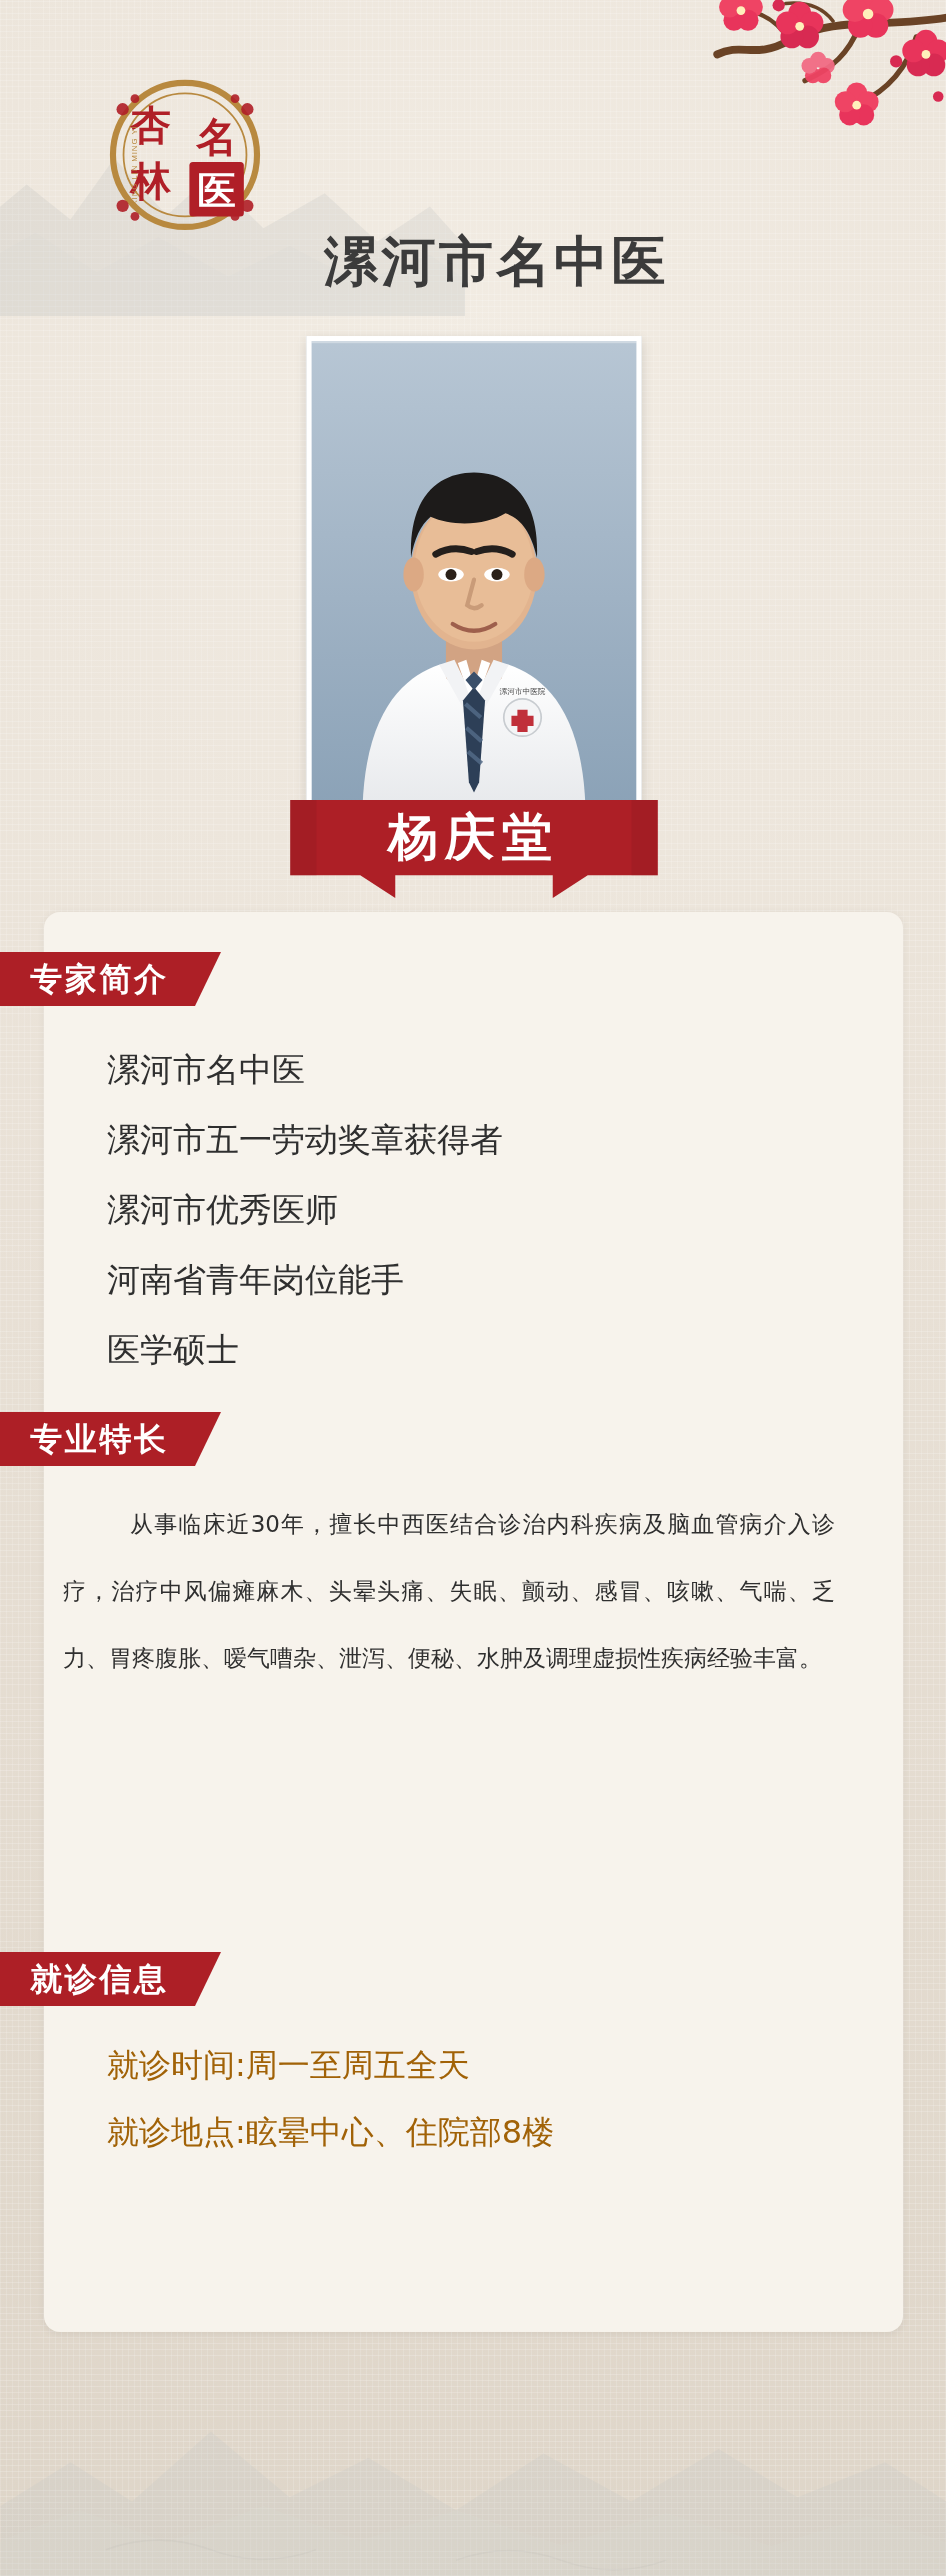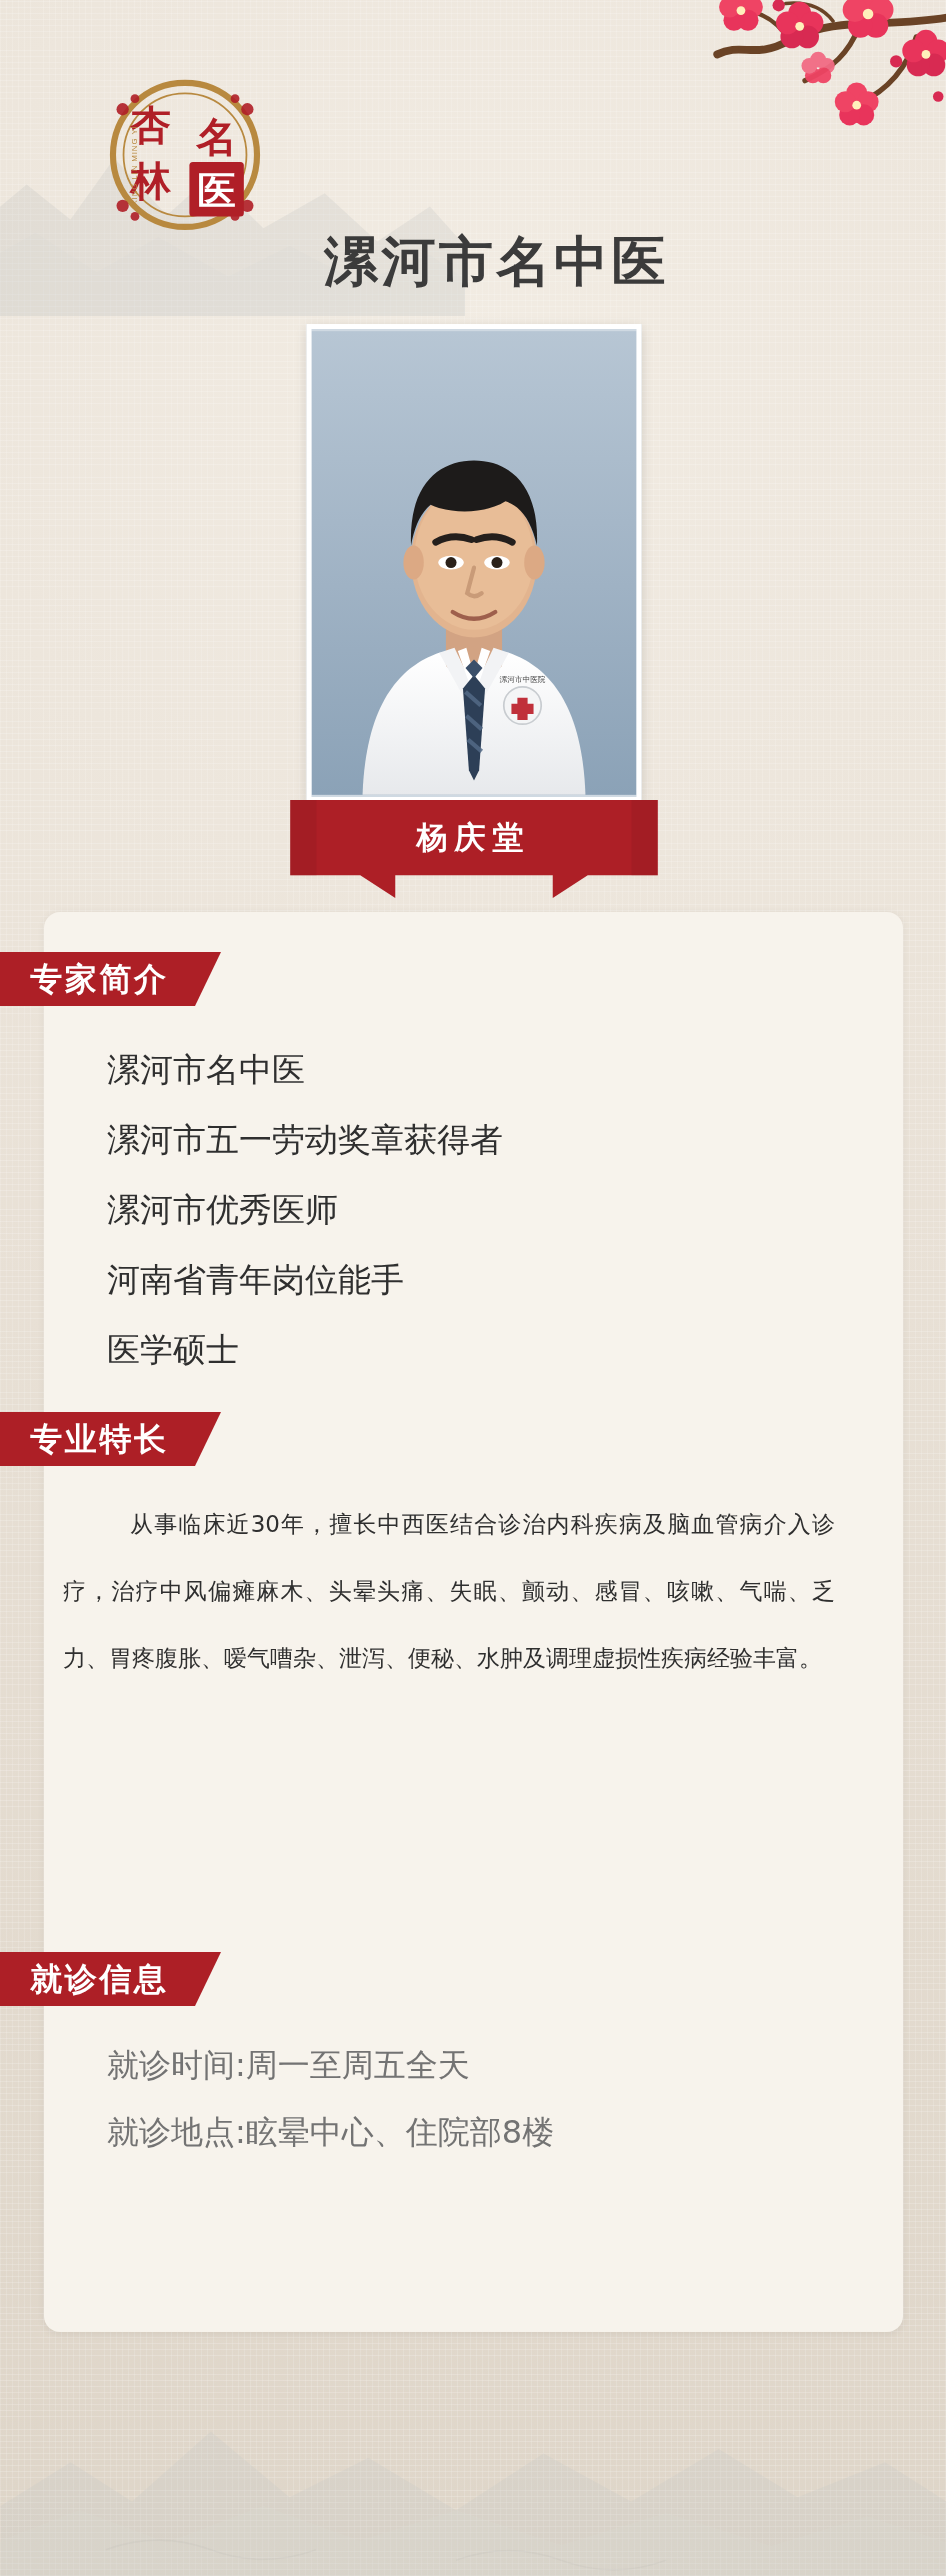--- a/index.html
+++ b/index.html
@@ -52,37 +52,37 @@
     position: absolute; left: 324px; top: 191px;
     font-size: 54px; font-weight: 700; letter-spacing: 3.5px;
     color: #3b3b3b;
     font-family: "DejaVu Sans", "Liberation Sans", sans-serif;
     white-space: nowrap;
   }
 
   
   .portrait-wrap {
     position: absolute; left: 50%; transform: translateX(-50%);
-    top: 324px; width: 335px; height: 478px;
+    top: 336px; width: 335px; height: 478px;
     border: 5.3px solid #ffffff;
     box-shadow: 0 3.5px 12.3px rgba(0,0,0,.14);
     overflow: hidden;
     background: #cfd9e2;
   }
   .portrait-svg { display: block; width: 100%; height: 100%; }
 
   
   .ribbon {
     position: absolute; left: 50%; transform: translateX(-50%);
     top: 800px; width: 368px; height: 98px;
   }
   .ribbon-text {
     position: absolute; left: 0; top: 0; width: 100%; height: 75px;
     display: flex; align-items: center; justify-content: center;
-    color: #ffffff; font-size: 31px; font-weight: 700; letter-spacing: 7px;
+    color: #ffffff; font-size: 50px; font-weight: 700; letter-spacing: 7px;
     font-family: "DejaVu Sans", "Liberation Sans", sans-serif;
   }
 
   
   .card {
     position: absolute; left: 44px; top: 912px;
     width: 859px; height: 1420px;
     background: #f7f3ec;
     border-radius: 16px;
     box-shadow: 0 1.8px 8.8px rgba(0,0,0,.06);
@@ -129,21 +129,21 @@
     font-size: 23px; color: #2f2f2f; line-height: 67px; text-indent: 67px;
     text-align: justify;
     font-family: "DejaVu Sans", "Liberation Sans", sans-serif;
   }
 
   .visit-list {
     position: absolute; left: 107px; top: 2032px; width: 728px;
   }
   .visit-list li {
     list-style: none;
-    font-size: 32px; color: #737373; line-height: 67px;
+    font-size: 32px; color: #a16207; line-height: 67px;
     font-family: "DejaVu Sans", "Liberation Sans", sans-serif;
   }
 </style>
 </head>
 <body>
 
 <div class="bg-base"></div>
 <div class="bg-weave"></div>
 
 <svg class="bg-mountain-top" viewBox="0 0 560 300">

